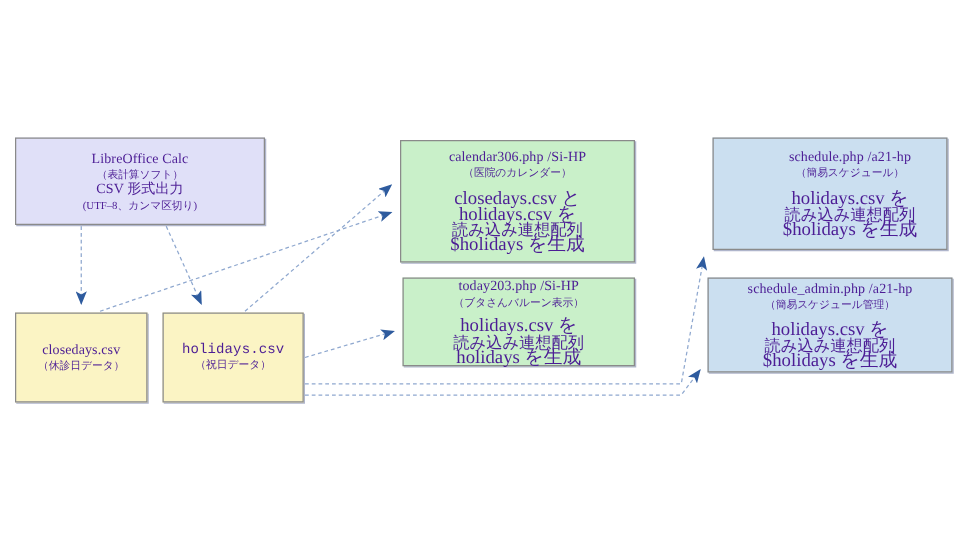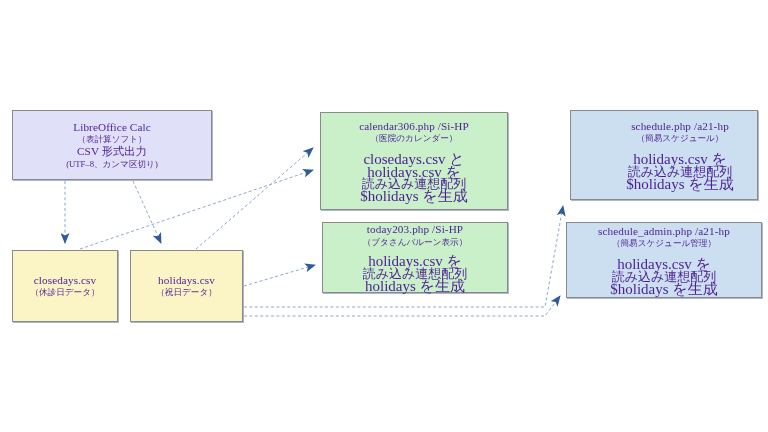--- a/index.html
+++ b/index.html
@@ -58,21 +58,21 @@
     font-size: 15px;
     line-height: 12.2px;
     white-space: nowrap;
   }
   .node .body.jp {
     font-size: 13px;
   }
 
   .n-calc    { background: #e0e0f8; left: 12px;  top: 110px; width: 200px; height: 70px; }
   .n-closed  { background: #fbf4c4; left: 12px;  top: 250px; width: 106px; height: 72px; justify-content: center; }
-  .n-holi    { background: #fbf4c4; left: 130px; top: 250px; width: 113px; height: 72px; }
+  .n-holi    { background: #fbf4c4; left: 130px; top: 250px; width: 113px; height: 72px; font-family: Liberation Mono, monospace; }
   .n-cal306  { background: #c9f0c9; left: 320px; top: 112px; width: 188px; height: 98px; }
   .n-today   { background: #c9f0c9; left: 322px; top: 222px; width: 186px; height: 71px; }
   .n-sched   { background: #cbdff0; left: 570px; top: 110px; width: 188px; height: 90px; padding-left: 32px; }
   .n-schadm  { background: #cbdff0; left: 566px; top: 222px; width: 196px; height: 76px; text-align: right; }
 </style>
 </head>
 <body>
 
 <div id="canvas">
 

